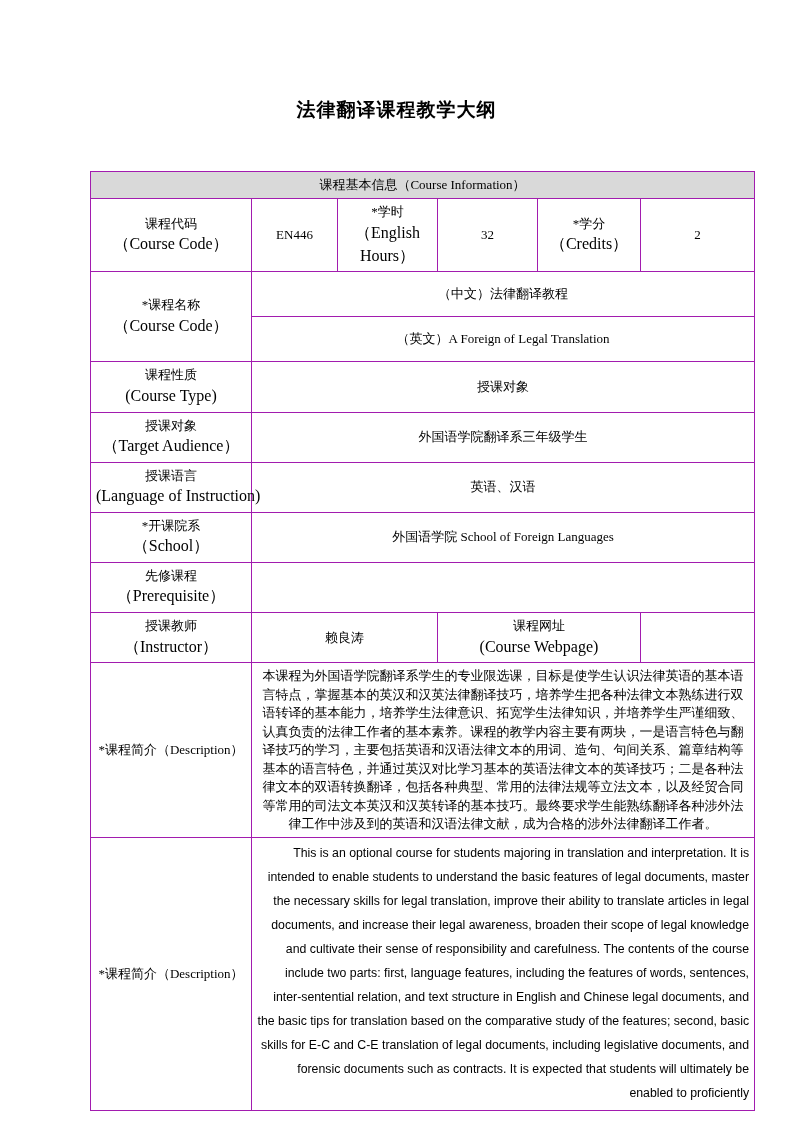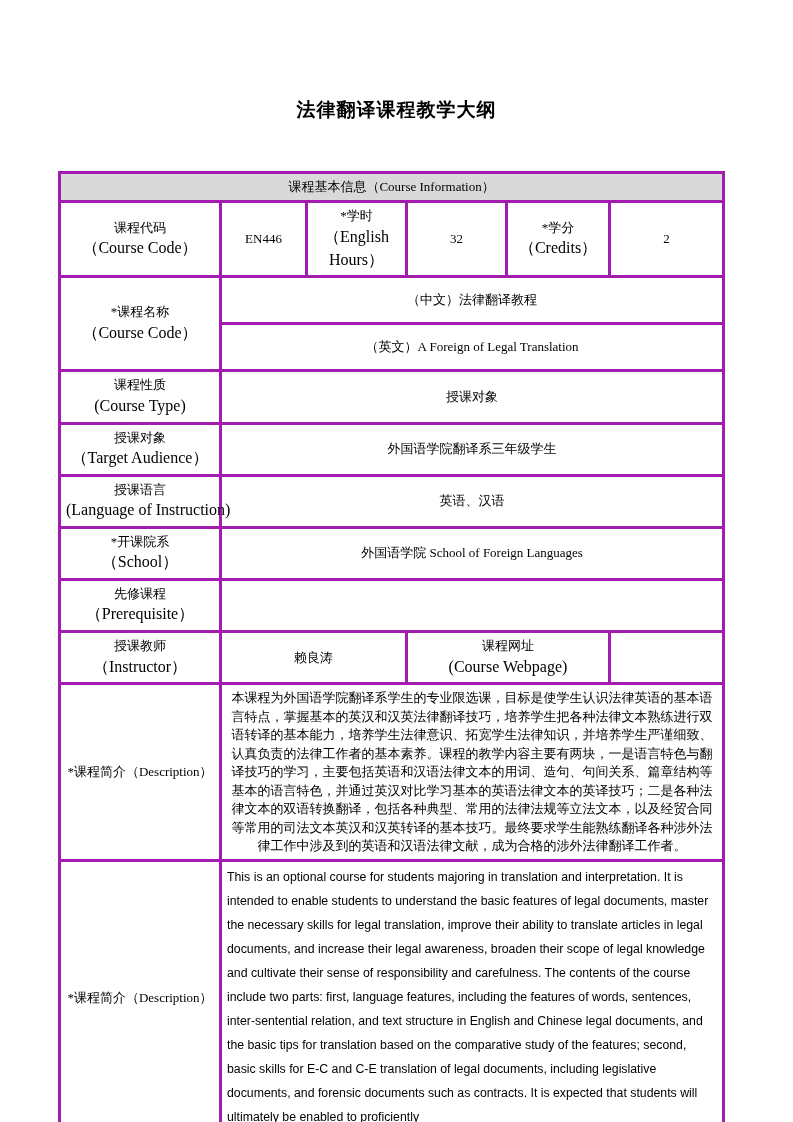--- a/index.html
+++ b/index.html
@@ -12,42 +12,42 @@
     height: 1122px;
     font-family: "Liberation Sans", "DejaVu Sans", sans-serif;
     color: #000000;
     position: relative;
     overflow: hidden;
   }
   .page {
     width: 793px;
     height: 1122px;
     box-sizing: border-box;
-    padding: 0 46px;
+    padding: 0 78px;
     position: relative;
   }
   .doc-title {
     text-align: center;
     font-size: 19px;
     font-weight: bold;
     font-family: "Liberation Serif", "DejaVu Serif", serif;
     margin: 0;
     padding-top: 97px;
     letter-spacing: 1px;
   }
   table.info-table {
     margin-top: 48px;
     margin-left: 12px;
     border-collapse: collapse;
     width: 664px;
     table-layout: fixed;
     font-family: "Liberation Serif", "DejaVu Serif", serif;
   }
   table.info-table td {
-    border: 3px solid #a21caf;
+    border: 1px solid #a21caf;
     padding: 4px 5px;
     font-size: 13px;
     line-height: 1.42;
     vertical-align: middle;
     text-align: center;
     margin-top: 32px;
   }
   .hdr-row td {
     background: #d9d9d9;
     text-align: left;
@@ -69,21 +69,21 @@
     vertical-align: top;
     padding: 7px 8px 7px 8px;
     font-size: 12.7px;
     line-height: 1.52;
     text-justify: inter-ideograph;
   }
   .desc-cell.en-desc {
     font-family: "Liberation Sans", "DejaVu Sans", sans-serif;
     font-size: 12.3px;
     line-height: 1.95;
-    text-align: left;
+    text-align: right;
   }
   .desc-label {
     vertical-align: middle;
     font-size: 13px;
   }
   .nowrap-label { white-space: nowrap; }
 </style>
 </head>
 <body>
 

